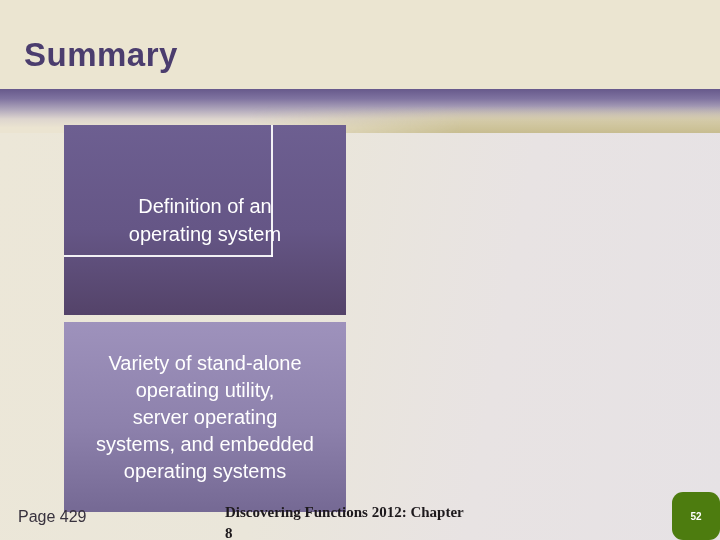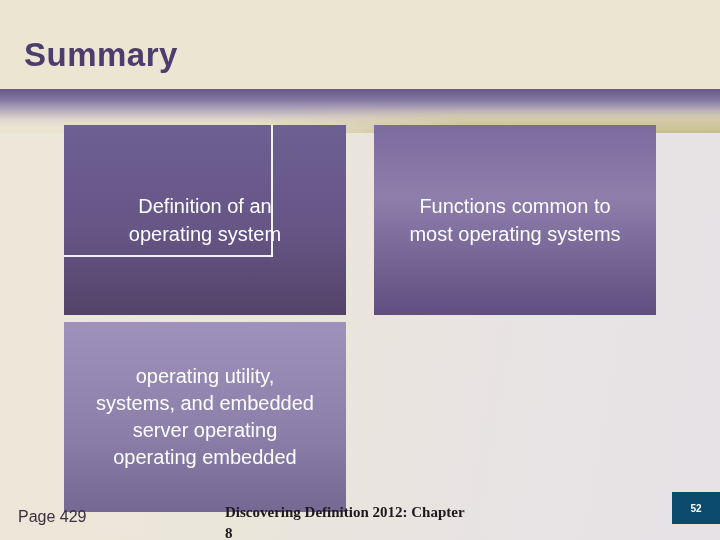--- a/index.html
+++ b/index.html
@@ -94,65 +94,63 @@
     font-family: "Liberation Serif", serif;
     font-size: 15px;
     font-weight: bold;
     line-height: 21px;
     color: #1d191c;
   }
 
   .slide-num {
     position: absolute;
     left: 672px; top: 492px;
-    width: 48px; height: 32px;
-    background: #0c4a6e;
+    width: 48px; height: 48px;
+    background: #4d7c0f;
     color: #ffffff;
     font-size: 10px;
     font-weight: bold;
     display: flex;
     align-items: center;
     justify-content: center;
+    border-radius: 11px;
   }
 </style>
 </head>
 <body>
 
 <div class="slide">
 
   <div class="bg-lower"></div>
   <div class="band"></div>
   <div class="band-gold"></div>
 
   <div class="title">Summary</div>
 
   <div class="box box1">
     <div class="vline"></div>
     <div class="hline"></div>
     <div>Definition of an</div>
     <div>operating system</div>
   </div>
 
-  <div class="box box2">
-    <div>Functions common to</div>
-    <div>most operating systems</div>
-  </div>
 
   <div class="box box3">
+    <div>Variety of stand-alone</div>
     <div>operating utility,</div>
+    <div>server operating</div>
     <div>systems, and embedded</div>
-    <div>server operating</div>
-    <div>operating embedded</div>
+    <div>operating systems</div>
   </div>
 
 
   <div class="page-ref">Page 429</div>
 
   <div class="course">
-    <div>Discovering Definition 2012: Chapter</div>
+    <div>Discovering Functions 2012: Chapter</div>
     <div>8</div>
   </div>
 
   <div class="slide-num">
     <span>52</span>
   </div>
 
 </div>
 
 </body></html>

